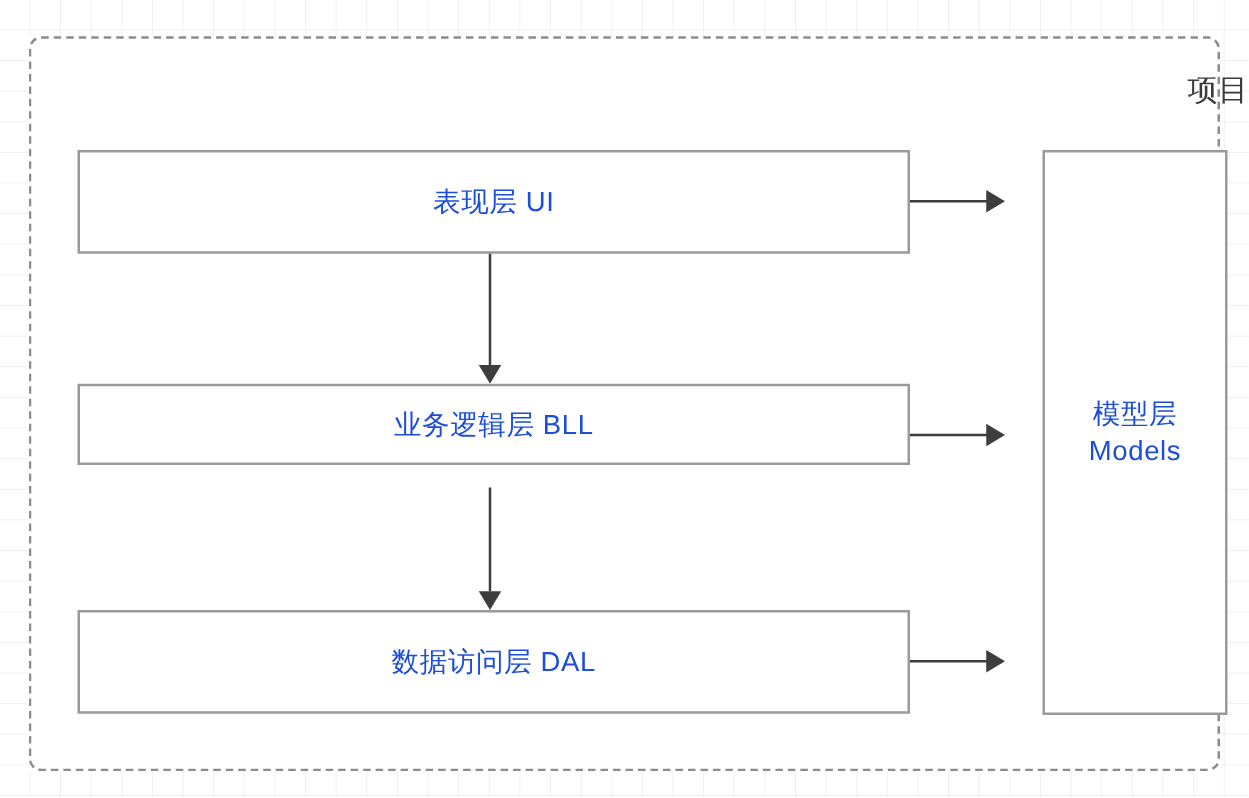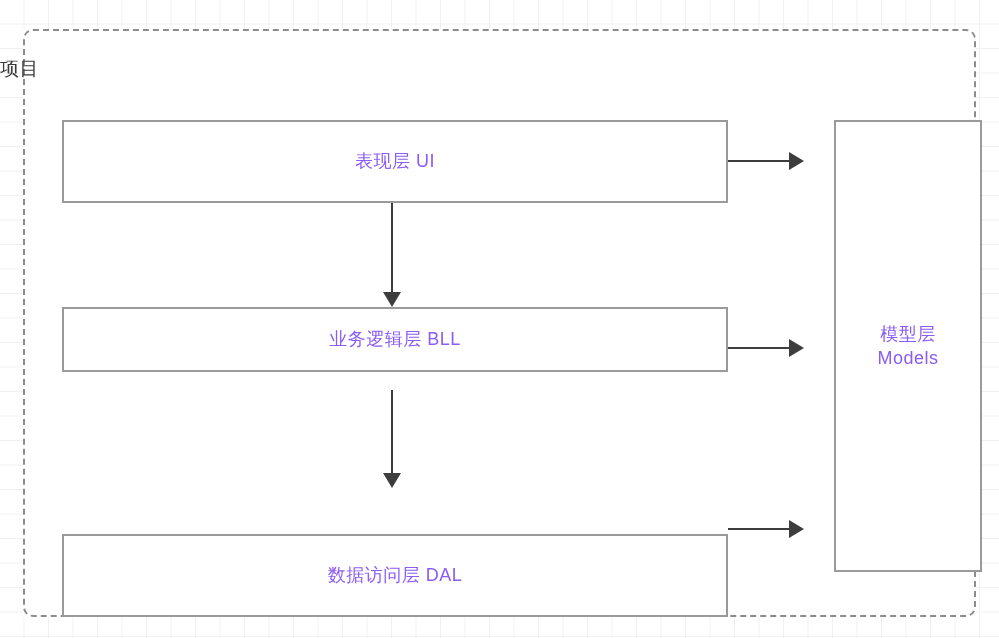--- a/index.html
+++ b/index.html
@@ -46,44 +46,44 @@
     border-radius: 10px;
     box-sizing: border-box;
     background: transparent;
   }
 
   .project-title {
     position: absolute;
     left: 0;
     top: 56px;
     width: 999px;
-    text-align: left;
-    font-size: 19px;
+    text-align: right;
+    font-size: 24px;
     color: #3a3a3a;
     letter-spacing: 0.5px;
   }
 
   .layer-box {
     position: absolute;
     box-sizing: border-box;
     border: 2px solid #9a9a9a;
     background: #ffffff;
     display: flex;
     align-items: center;
     justify-content: center;
-    color: #8b5cf6;
-    font-size: 18px;
+    color: #1d4ed8;
+    font-size: 22px;
     letter-spacing: 0.5px;
     line-height: 1.35;
     text-align: center;
   }
 
   #box-ui   { left: 62px; top: 120px; width: 666px; height: 83px; }
   #box-bll  { left: 62px; top: 307px; width: 666px; height: 65px; }
-  #box-dal  { left: 62px; top: 488px; width: 666px; height: 83px; margin-top: 46px; }
+  #box-dal  { left: 62px; top: 488px; width: 666px; height: 83px; }
   #box-models { left: 804px; top: 120px; width: 148px; height: 452px; margin-left: 30px; }
 
   .models-label {
     white-space: pre-line;
   }
 
   
   .v-arrow-line {
     position: absolute;
     width: 2px;

